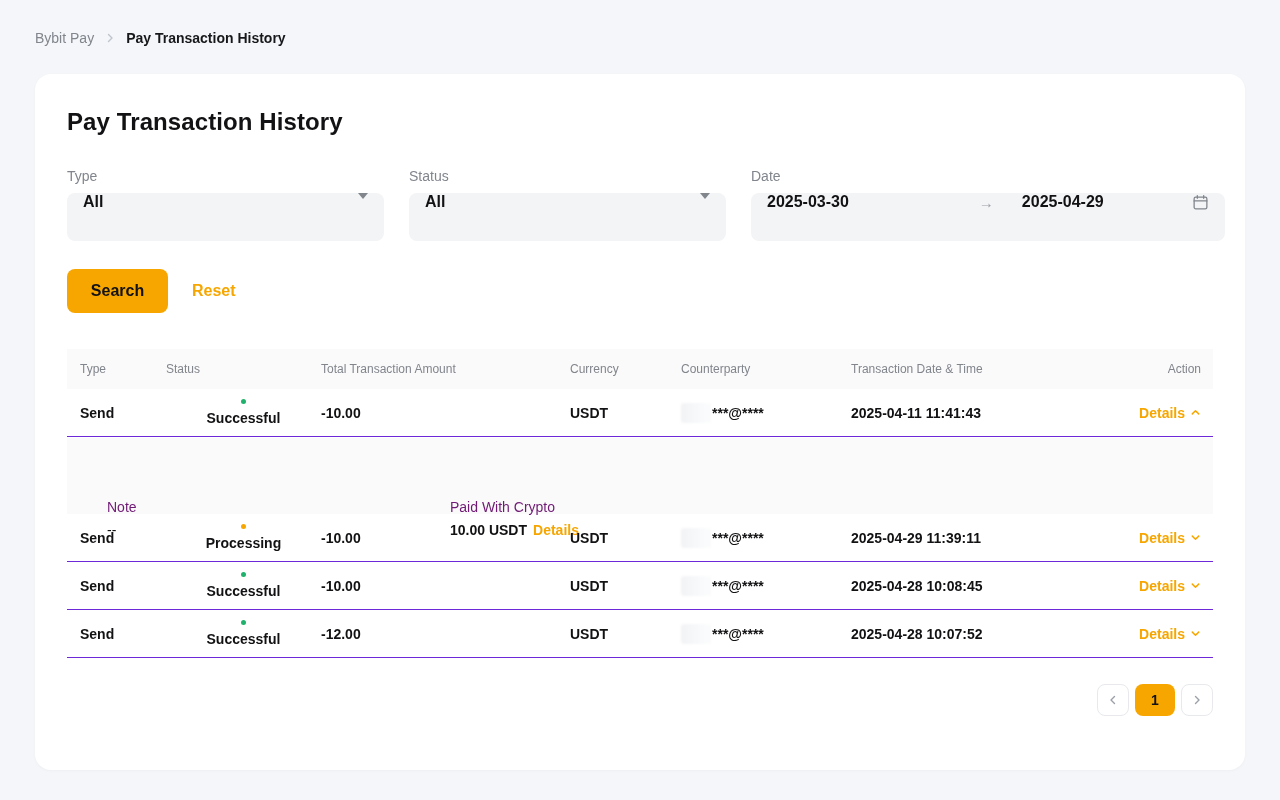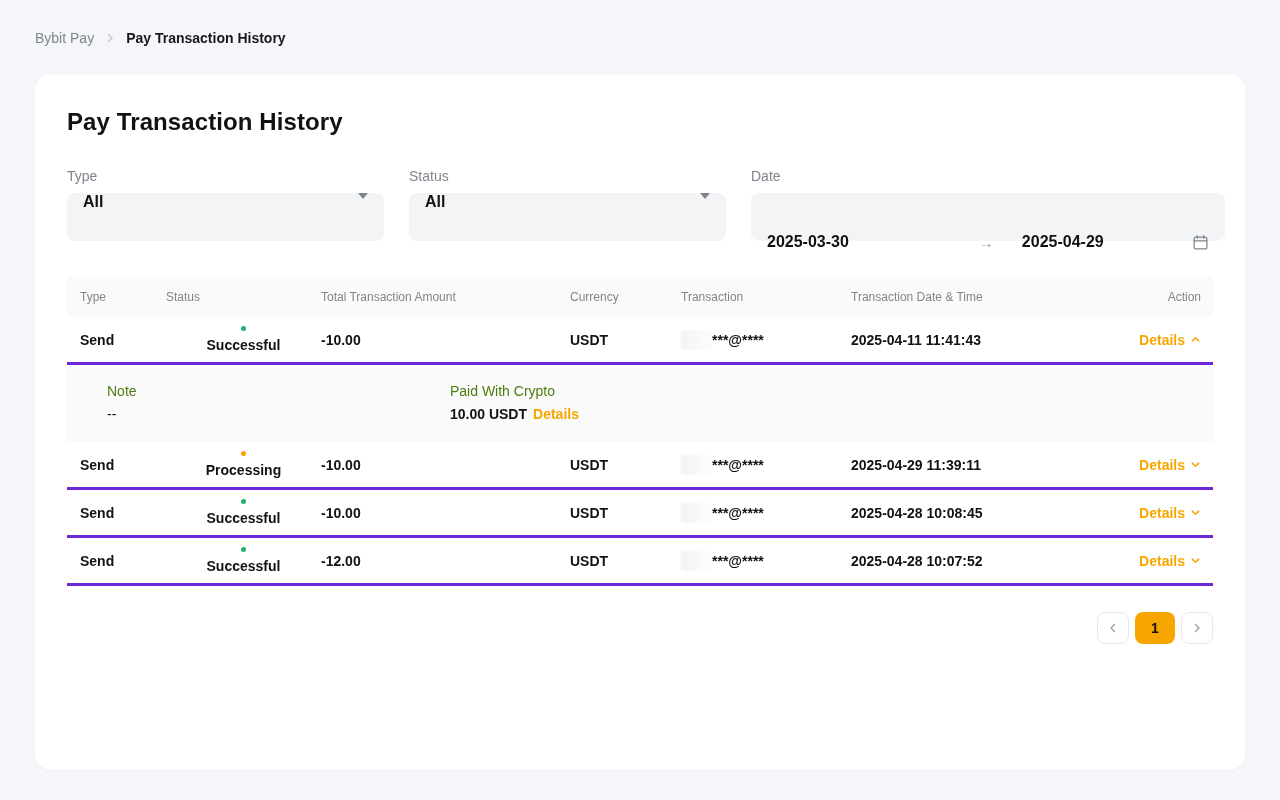--- a/index.html
+++ b/index.html
@@ -36,21 +36,21 @@
     height: 48px; background: #f3f4f6; border-radius: 8px;
     display: flex; align-items: flex-start; padding: 0 16px;
     font-size: 16px; font-weight: 600; color: #121214; cursor: pointer;
   }
   .w-select { width: 317px; justify-content: space-between; }
   .w-date { width: 474px; }
   .caret {
     width: 0; height: 0; border-left: 5px solid transparent;
     border-right: 5px solid transparent; border-top: 6px solid #81858c;
   }
-  .date-range { display: flex; align-items: center; width: 100%; margin-top: 40px; }
+  .date-range { display: flex; align-items: center; width: 100%; }
   .date-start { flex: 0 0 auto; }
   .date-arrow { color: #9ba0a8; font-size: 15px; font-weight: 400; margin: 0 28px 0 130px; }
   .date-end { flex: 1; }
   .cal-icon { display: flex; align-items: center; color: #81858c; }
 
   
   .actions-row { display: flex; align-items: center; gap: 16px; margin-top: 28px; }
   .btn-search {
     width: 101px; height: 44px; border: none; border-radius: 8px;
     background: #f7a600; color: #121214; font-size: 16px; font-weight: 600;
@@ -63,21 +63,21 @@
 
   
   .table { margin-top: 36px; }
   .tgrid {
     display: grid;
     grid-template-columns: 86px 155px 249px 111px 170px 1fr 110px;
     align-items: center; padding: 0 12px 0 13px;
   }
   .thead { height: 40px; background: #fafafa; font-size: 12px; color: #81858c; }
   .th-action, .td-action { text-align: right; }
-  .trow { height: 48px; font-size: 14px; font-weight: 600; color: #121214; border-bottom: 3px solid #6d28d9; }
+  .trow { height: 48px; font-size: 14px; font-weight: 600; color: #121214; border-bottom: 1px solid #6d28d9; }
   .status-cell { display: flex; align-items: center; gap: 6px; flex-direction: column; }
   .dot { width: 5px; height: 5px; border-radius: 50%; display: inline-block; }
   .cp-cell { display: flex; align-items: center; }
   .redact {
     width: 30px; height: 20px; margin-right: 1px; border-radius: 3px;
     background: linear-gradient(90deg, #f2f3f5, #fafbfc 80%);
     filter: blur(1px);
   }
   .details-btn {
     border: none; background: transparent; color: #f7a600;
@@ -86,21 +86,21 @@
   }
 
   
   .detail-panel {
     height: 76px; background: #fafafa; margin-top: 1px;
     display: flex; padding: 17px 24px 0 40px; font-size: 14px;
   }
   .dp-col { display: flex; flex-direction: column; }
   .dp-note { width: 343px; }
   .dp-order { width: 355px; }
-  .dp-label { color: #4d7c0f; }
+  .dp-label { color: #701a75; margin-top: 44px; }
   .dp-value { margin-top: 7px; color: #121214; }
   .order-value { display: flex; align-items: flex-end; margin-top: 4px; }
   .order-line {
     width: 213px; height: 20px; border-bottom: 1px solid #e9eaec;
     display: flex; align-items: center;
   }
   .order-redact {
     width: 112px; height: 15px; border-radius: 3px;
     background: linear-gradient(90deg, #f1f2f4, #fbfbfc 75%);
     filter: blur(1.5px);
@@ -170,29 +170,33 @@
               <rect x="2" y="3" width="12" height="11" rx="1.5" stroke="currentColor" stroke-width="1.2"></rect>
               <path d="M5 1.5 V4 M11 1.5 V4 M2 6.5 H14" stroke="currentColor" stroke-width="1.2" stroke-linecap="round"></path>
             </svg>
           </span>
         </div>
       </div>
     </div>
 
   </div>
 
+  <div class="actions-row">
+    <button class="btn-search">Search</button>
+    <button class="btn-reset">Reset</button>
+  </div>
 
   <div class="table">
 
     <div class="tgrid thead">
       <span>Type</span>
       <span>Status</span>
       <span>Total Transaction Amount</span>
       <span>Currency</span>
-      <span>Transaction</span>
+      <span>Counterparty</span>
       <span>Transaction Date &amp; Time</span>
       <span class="th-action">Action</span>
     </div>
 
     <div class="tgrid trow">
       <span>Send</span>
       <span class="status-cell">
         <span class="dot" style="background-color: rgb(32, 178, 108);"></span>
         <span>Successful</span>
       </span>

